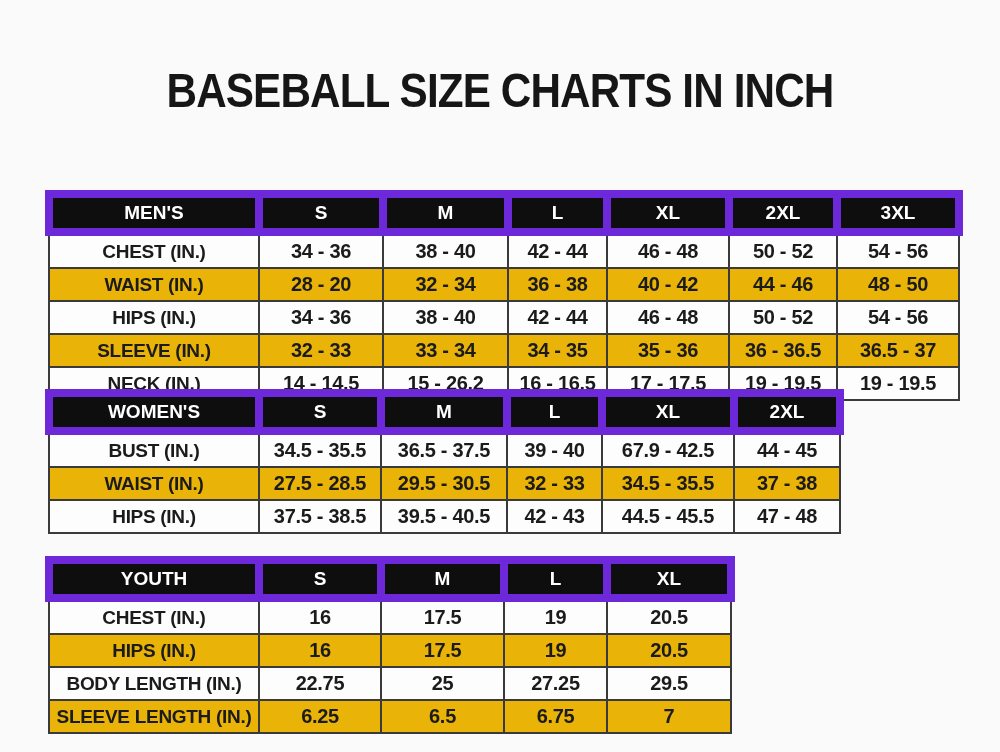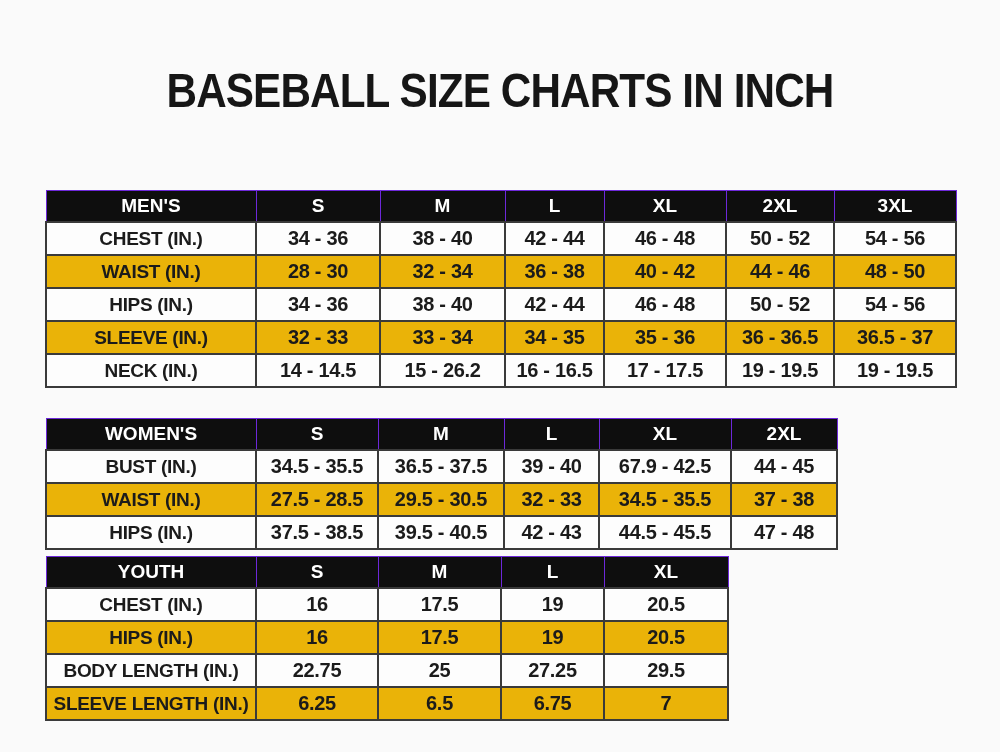--- a/index.html
+++ b/index.html
@@ -36,21 +36,21 @@
     border-collapse: collapse;
     table-layout: fixed;
   }
   .size-table th {
     background: #0e0e0e;
     color: #ffffff;
     font-size: 19px;
     font-weight: 700;
     height: 30px;
     padding: 0;
-    border: 1px solid #6d28d9;
+    border: 8px solid #6d28d9;
     letter-spacing: 0px;
   }
   .size-table td {
     border: 2px solid #3a3a3a;
     text-align: center;
     font-size: 20px;
     font-weight: 700;
     color: #1b1b1b;
     height: 31px;
     padding: 0;
@@ -96,21 +96,21 @@
           <td class="label-cell">CHEST (IN.)</td>
           <td class="value-cell">34 - 36</td>
           <td class="value-cell">38 - 40</td>
           <td class="value-cell">42 - 44</td>
           <td class="value-cell">46 - 48</td>
           <td class="value-cell">50 - 52</td>
           <td class="value-cell">54 - 56</td>
         </tr>
         <tr class="alt">
           <td class="label-cell">WAIST (IN.)</td>
-          <td class="value-cell">28 - 30</td>
+          <td class="value-cell">28 - 20</td>
           <td class="value-cell">32 - 34</td>
           <td class="value-cell">36 - 38</td>
           <td class="value-cell">40 - 42</td>
           <td class="value-cell">44 - 46</td>
           <td class="value-cell">48 - 50</td>
         </tr>
         <tr>
           <td class="label-cell">HIPS (IN.)</td>
           <td class="value-cell">34 - 36</td>
           <td class="value-cell">38 - 40</td>
@@ -133,21 +133,21 @@
           <td class="value-cell">14 - 14.5</td>
           <td class="value-cell">15 - 26.2</td>
           <td class="value-cell">16 - 16.5</td>
           <td class="value-cell">17 - 17.5</td>
           <td class="value-cell">19 - 19.5</td>
           <td class="value-cell">19 - 19.5</td>
         </tr>
       </tbody>
     </table>
 
-  <table class="size-table" style="left: 45px; top: 418px;">
+  <table class="size-table" style="left: 45px; top: 389px;">
       <colgroup>
         <col style="width: 210px;">
         <col style="width: 122px;">
         <col style="width: 126px;">
         <col style="width: 95px;">
         <col style="width: 132px;">
         <col style="width: 106px;">
       </colgroup>
       <thead>
         <tr>

